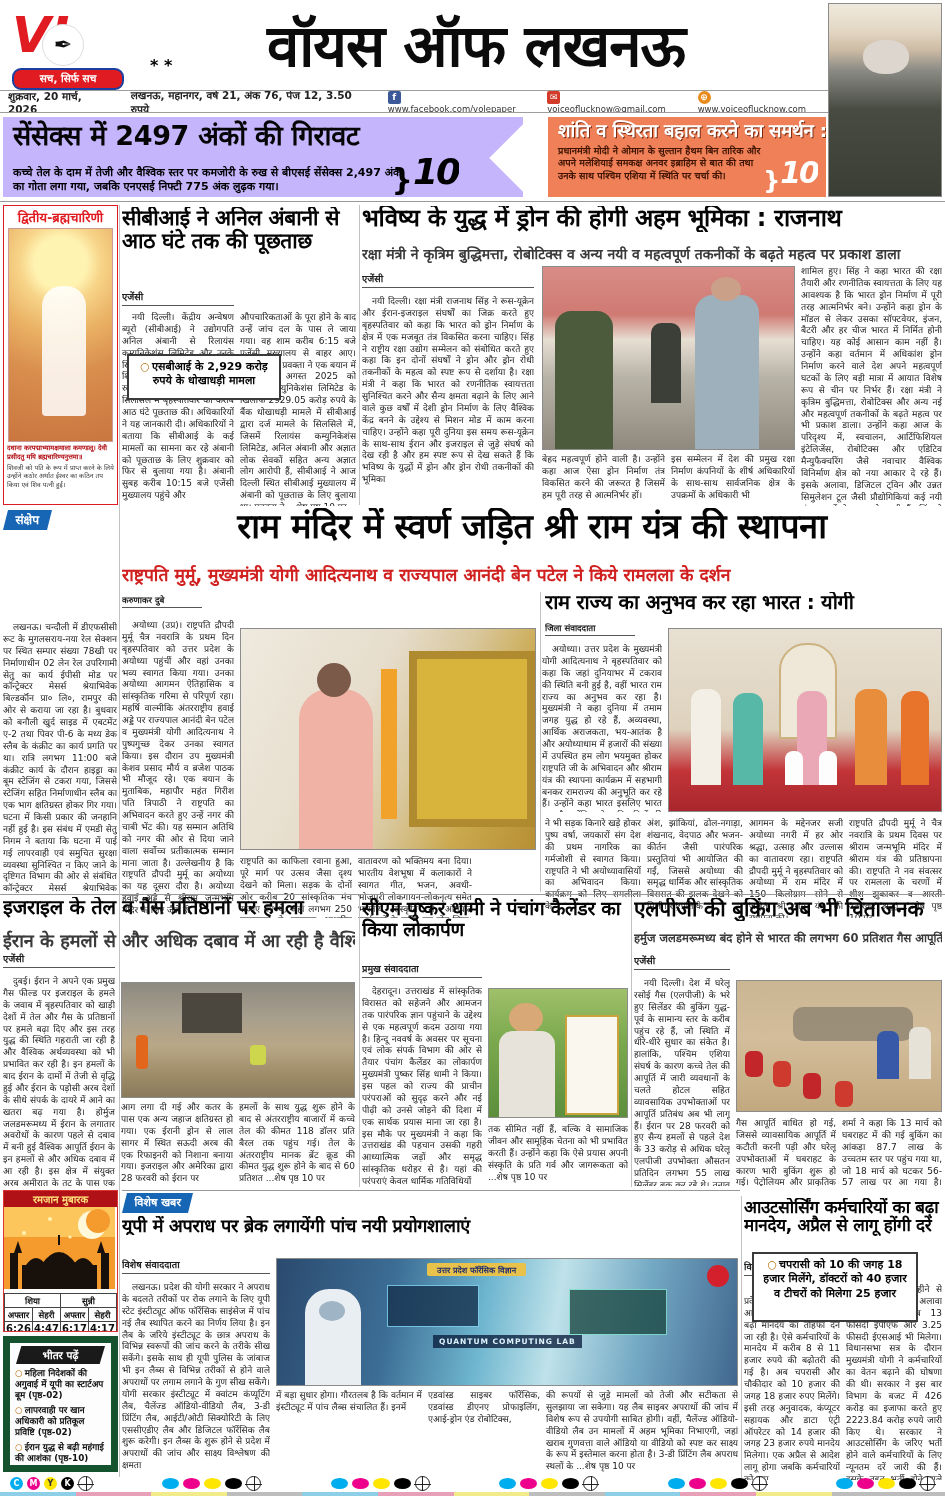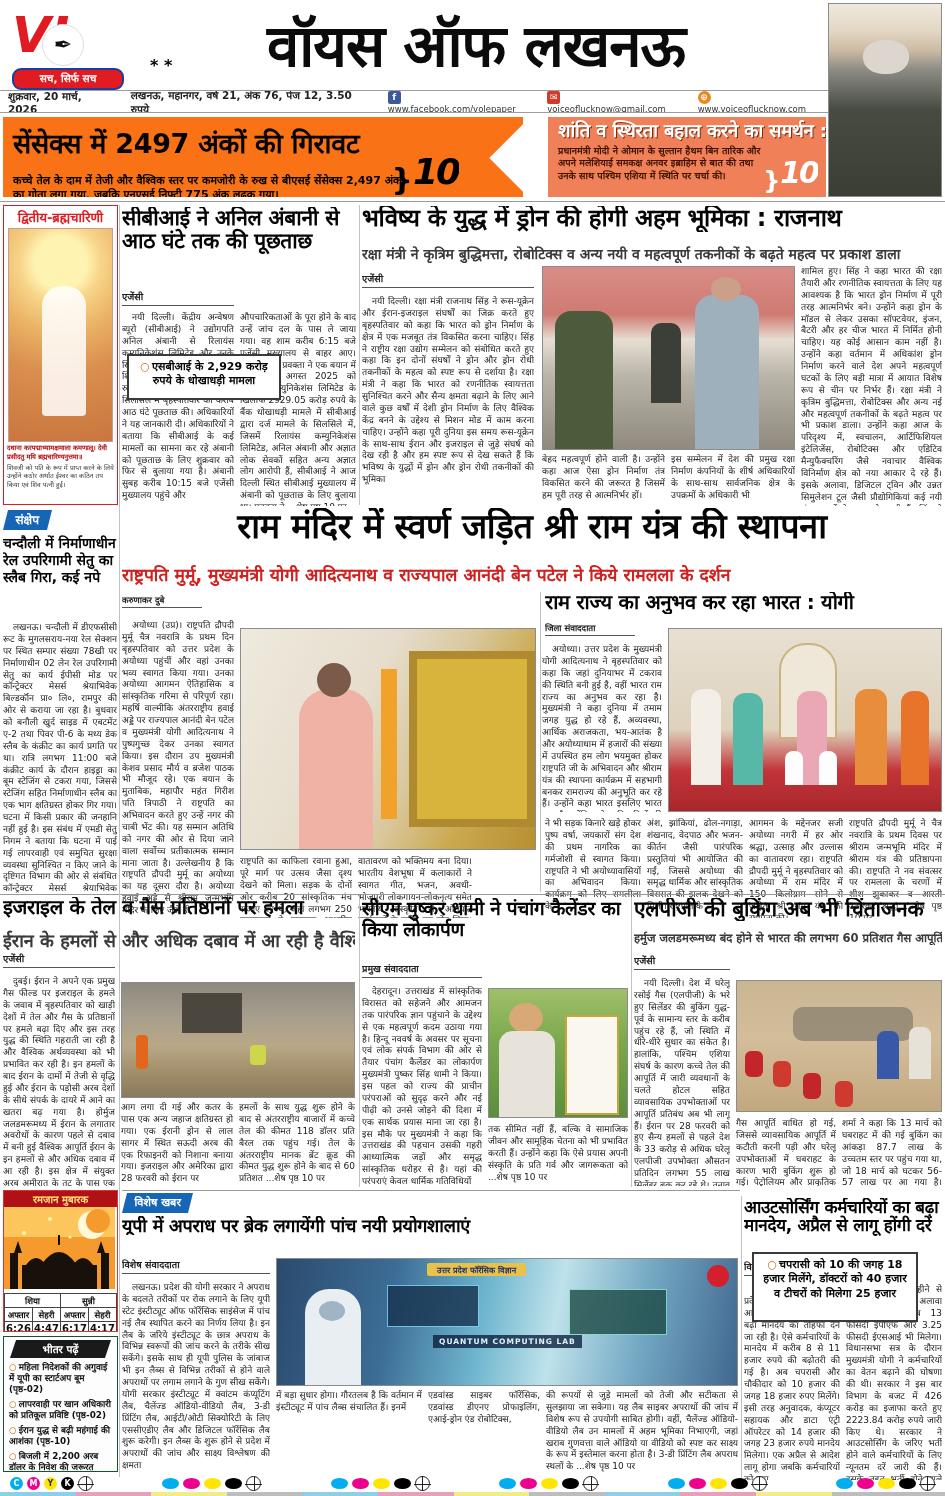--- a/index.html
+++ b/index.html
@@ -22,34 +22,34 @@
   .tagbox{position:absolute;left:0;top:62px;width:108px;height:18px;background:#e11b22;
           border:2px solid #1b3fa0;border-radius:9px;color:#fff;font-weight:bold;font-size:10.5px;
           text-align:center;line-height:17px}
   .paper-title{font-weight:900;font-size:58px;color:#0b0b0b;white-space:nowrap;letter-spacing:-1px}
   .dateline{display:flex;align-items:center;gap:18px;border-top:1.5px solid #9d9d9d;border-bottom:1.5px solid #9d9d9d;
             font-size:10.5px;font-weight:bold;color:#222;padding:0 8px;box-sizing:border-box}
   .sicon{display:inline-block;width:13px;height:13px;border-radius:2px;color:#fff;font-size:9px;
          text-align:center;line-height:13px;font-weight:bold;margin-right:3px;vertical-align:-2px}
   .soc{font-size:8.5px;font-weight:normal;color:#333}
   
-  .t-yellow{background:#f97316;padding:12px 10px;box-sizing:border-box}
+  .t-yellow{background:#c4b5fd;padding:4px 10px;box-sizing:border-box}
   .t-salmon{background:#ef8057;padding:4px 10px;box-sizing:border-box}
   .brace{font-size:30px;font-weight:900;vertical-align:-6px}
   .pnum{font-size:36px;font-weight:900;font-style:italic;letter-spacing:-2px}
   .diamond{position:absolute;width:52px;height:52px;background:#fff;transform:rotate(45deg)}
   
   .devibox{border:1.5px solid #e11b22;box-sizing:border-box}
   .bluechip{background:#1766b5;color:#fff;font-weight:bold;font-size:12px;line-height:20px;
             padding:0 10px;transform:skewX(-14deg);transform-origin:bottom left;display:inline-block}
   .bluechip>span{display:inline-block;transform:skewX(14deg)}
   .railhead{font-weight:900;font-size:14px;line-height:1.2;color:#050505}
   .rz-table{width:100%;border-collapse:collapse;font-size:8.5px;font-weight:bold;color:#111}
   .rz-table td{border:1px solid #444;text-align:center;padding:1px 0}
-  .inside{border:1px solid #14532d;box-sizing:border-box;background:#fdfdfd}
+  .inside{border:7px solid #14532d;box-sizing:border-box;background:#fdfdfd}
   .inside-h{background:#1a1a1a;color:#fff;font-weight:bold;font-size:10.5px;text-align:center;
             padding:2px 0;margin:3px 6px;clip-path:polygon(6% 0,100% 0,94% 100%,0 100%)}
   .in-item{font-size:8.8px;font-weight:bold;line-height:1.25;margin:4px 5px;color:#111}
   .bull{color:#b56a00;margin-right:2px}
   .inset{border:2px solid #3a3a3a;background:#fff;box-sizing:border-box;z-index:5;
          font-size:11px;font-weight:900;line-height:1.3;text-align:center;padding:4px 5px;color:#050505}
   
   .pm{display:flex;align-items:center;gap:4px}
   .pm .dot{width:17px;height:11px;border-radius:50%}
   .pm .ldot{width:13px;height:13px;border-radius:50%;color:#fff;font-size:8px;font-weight:bold;
@@ -119,21 +119,20 @@
          background:radial-gradient(circle at 50% 16%,#fff3b2 0 14%,#f7d489 22%,#eab264 38%,#d98e4e 60%,#c9763f 100%)">
       <div style="position:absolute;left:38px;top:80px;width:44px;height:130px;border-radius:20px 20px 4px 4px;background:rgba(255,255,255,.85)"></div>
     </div>
     <div style="font-size:6.6px;line-height:1.35;padding:2px 3px;color:#b00c12;font-weight:bold">दधाना करपद्माभ्यामक्षमाला कमण्डलू। देवी प्रसीदतु मयि ब्रह्मचारिण्यनुत्तमा॥</div>
     <div style="font-size:6.6px;line-height:1.3;padding:0 3px;color:#333">शिवजी को पति के रूप में प्राप्त करने के लिये उन्होंने कठोर अर्थात ईश्वर का कठिन तप किया एवं शिव पत्नी हुईं।</div>
   </div>
 
   <div class="abs" style="left:3px;top:509px;width:115px;height:22px">
     <span class="bluechip"><span>संक्षेप</span></span>
   </div>
-  <div class="abs railhead" style="left:3px;top:535px;width:114px;height:84px">चन्दौली में निर्माणाधीन रेल उपरिगामी सेतु का स्लैब गिरा, कई नपे</div>
   <div class="abs body body-ind" style="left:3px;top:622px;width:114px;height:272px">लखनऊ। चन्दौली में डीएफसीसी रूट के मुगलसराय-नया रेल सेक्शन पर स्थित सम्पार संख्या 78खी पर निर्माणाधीन 02 लेन रेल उपरिगामी सेतु का कार्य ईपीसी मोड पर कॉन्ट्रेक्टर मेसर्स श्रेयाभिवेक बिल्डर्कॉन प्रा० लि०, रामपुर की ओर से कराया जा रहा है। बुधवार को बनौली खुर्द साइड में एबटमेंट ए-2 तथा पिवर पी-6 के मध्य डेक स्लैब के कंक्रीट का कार्य प्रगति पर था। रात्रि लगभग 11:00 बजे कंक्रीट कार्य के दौरान हाइड्रा का बूम स्टेजिंग से टकरा गया, जिससे स्टेजिंग सहित निर्माणाधीन स्लैब का एक भाग क्षतिग्रस्त होकर गिर गया। घटना में किसी प्रकार की जनहानि नहीं हुई है। इस संबंध में एमडी सेतु निगम ने बताया कि घटना में पाई गई लापरवाही एवं समुचित सुरक्षा व्यवस्था सुनिश्चित न किए जाने के दृष्टिगत विभाग की ओर से संबंधित कॉन्ट्रेक्टर मेसर्स श्रेयाभिवेक बिल्डर्कॉन प्रा. लि., रामपुर के    ...शेष पृष्ठ 10 पर</div>
 
   <div class="abs hl nw" style="left:3px;top:897px;width:352px;font-size:20px">इजराइल के तेल व गैस प्रतिष्ठानों पर हमला</div>
   <div class="abs nw" style="left:3px;top:928px;width:352px;font-size:18px;font-weight:bold;color:#3a3a3a">ईरान के हमलों से और अधिक दबाव में आ रही है वैश्विक अर्थव्यवस्था</div>
   <div class="abs byline" style="left:3px;top:952px;width:112px">एजेंसी</div>
   <div class="abs body body-ind" style="left:3px;top:976px;width:112px;height:210px">दुबई। ईरान ने अपने एक प्रमुख गैस फील्ड पर इजराइल के हमले के जवाब में बृहस्पतिवार को खाड़ी देशों में तेल और गैस के प्रतिष्ठानों पर हमले बढ़ा दिए और इस तरह युद्ध की स्थिति गहराती जा रही है और वैश्विक अर्थव्यवस्था को भी प्रभावित कर रही है। इन हमलों के बाद ईरान के दामों में तेजी से वृद्धि हुई और ईरान के पड़ोसी अरब देशों के सीधे संपर्क के दायरे में आने का खतरा बढ़ गया है। होर्मुज जलडमरूमध्य में ईरान के लगातार अवरोधों के कारण पहले से दबाव में बनी हुई वैश्विक आपूर्ति ईरान के इन हमलों से और अधिक दबाव में आ रही है। इस क्षेत्र में संयुक्त अरब अमीरात के तट के पास एक जहाज में</div>
   <div class="abs photo" style="left:121px;top:982px;width:234px;height:116px;
        background:linear-gradient(180deg,#8e8a80 0%,#a79e8d 30%,#b9a887 55%,#9f8c68 80%,#8a7a5c 100%)">
     <div style="position:absolute;left:14px;top:52px;width:12px;height:34px;border-radius:4px;background:#e2671d"></div>
     <div style="position:absolute;left:128px;top:62px;width:16px;height:20px;border-radius:4px;background:#cdd64c"></div>

